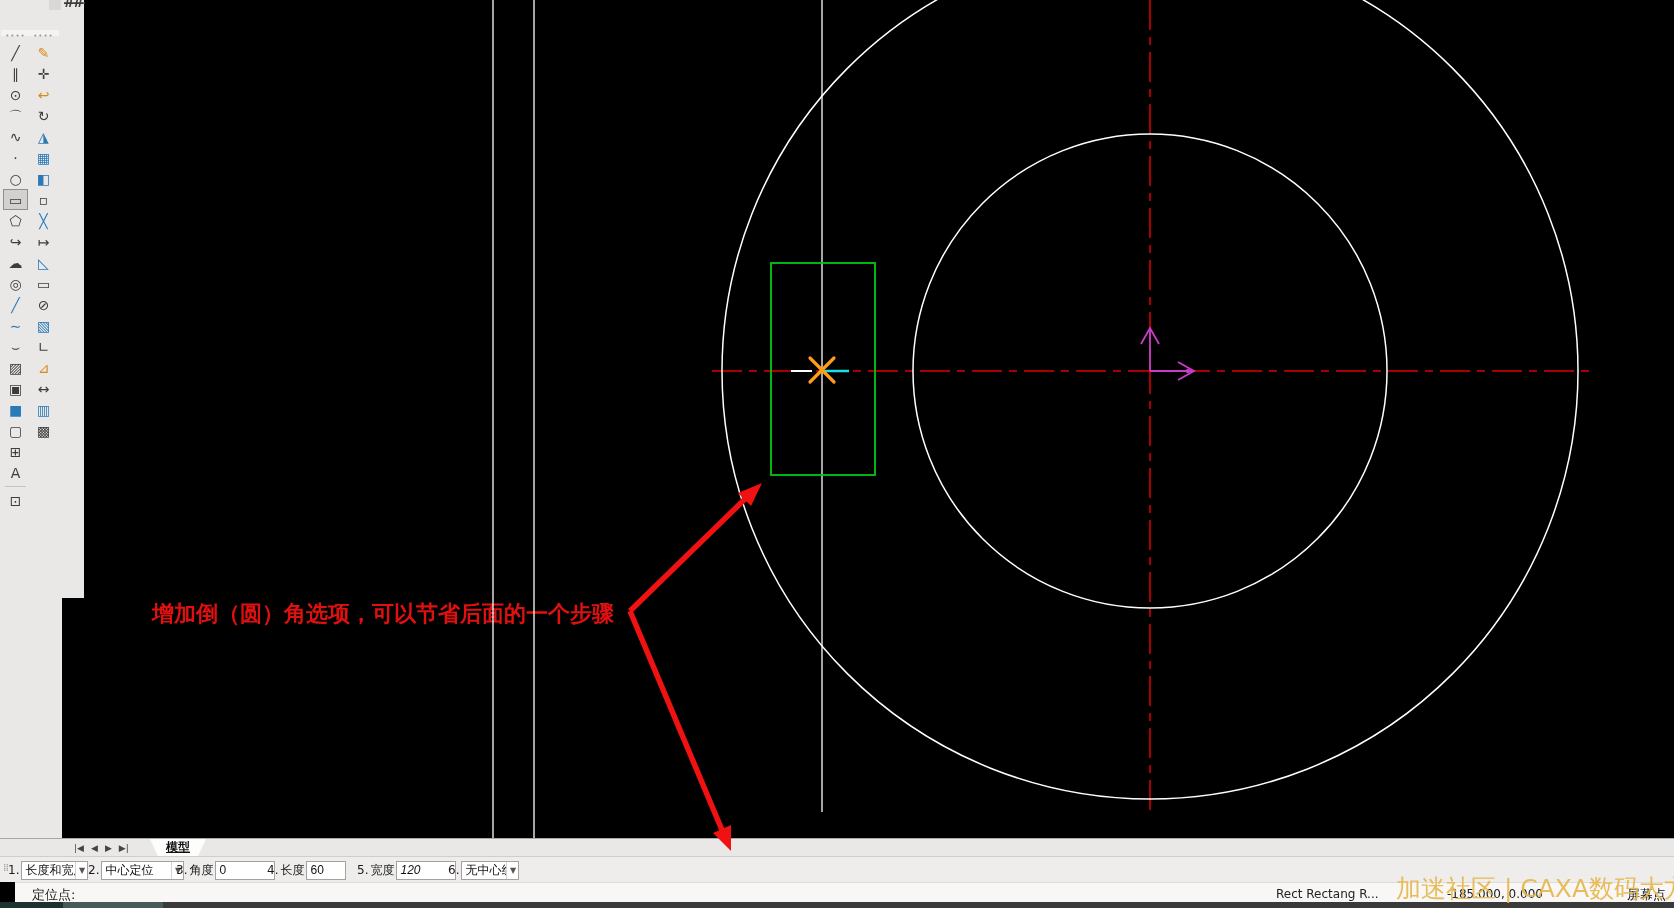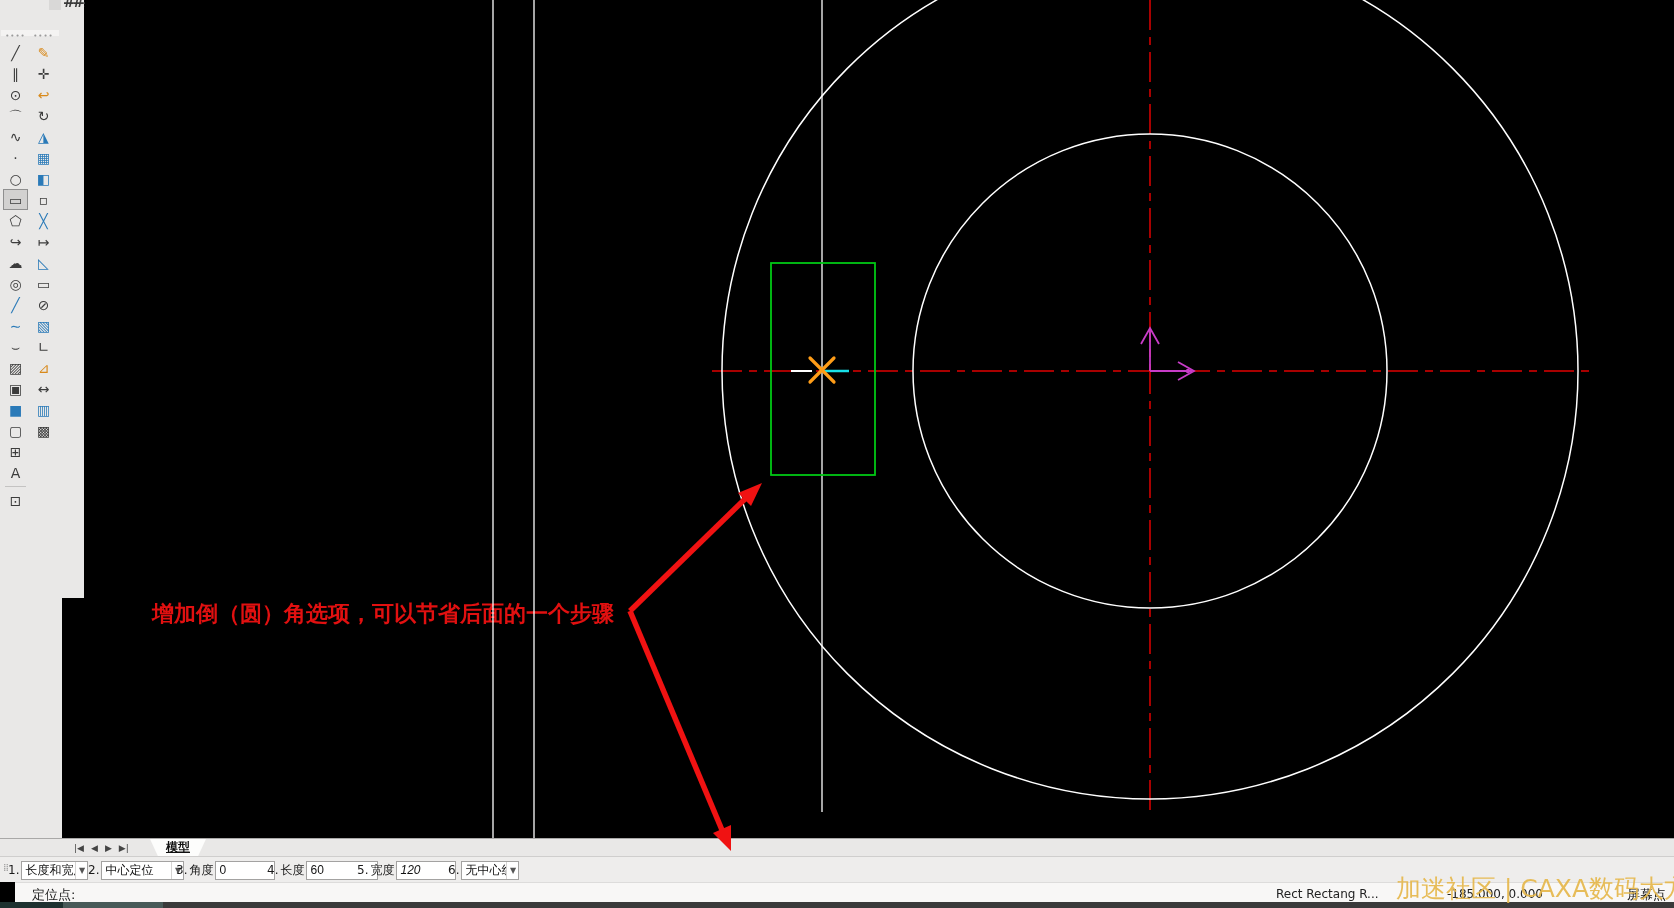--- a/index.html
+++ b/index.html
@@ -214,21 +214,21 @@
 
   <div class="param-group" style="left:176px">
     <span class="param-index">3.</span>
       <span class="param-label">角度</span>
     <input class="param-input" style="width: 60px;" value="0">
   </div>
 
   <div class="param-group" style="left:267px">
     <span class="param-index">4.</span>
       <span class="param-label">长度</span>
-    <input class="param-input" style="width: 72px;" value="60">
+    <input class="param-input" style="width: 40px;" value="60">
   </div>
 
   <div class="param-group" style="left:357px">
     <span class="param-index">5.</span>
       <span class="param-label">宽度</span>
     <input class="param-input" style="width: 60px; font-style: italic;" value="120">
   </div>
 
   <div class="param-group" style="left:448px">
     <span class="param-index">6.</span>

